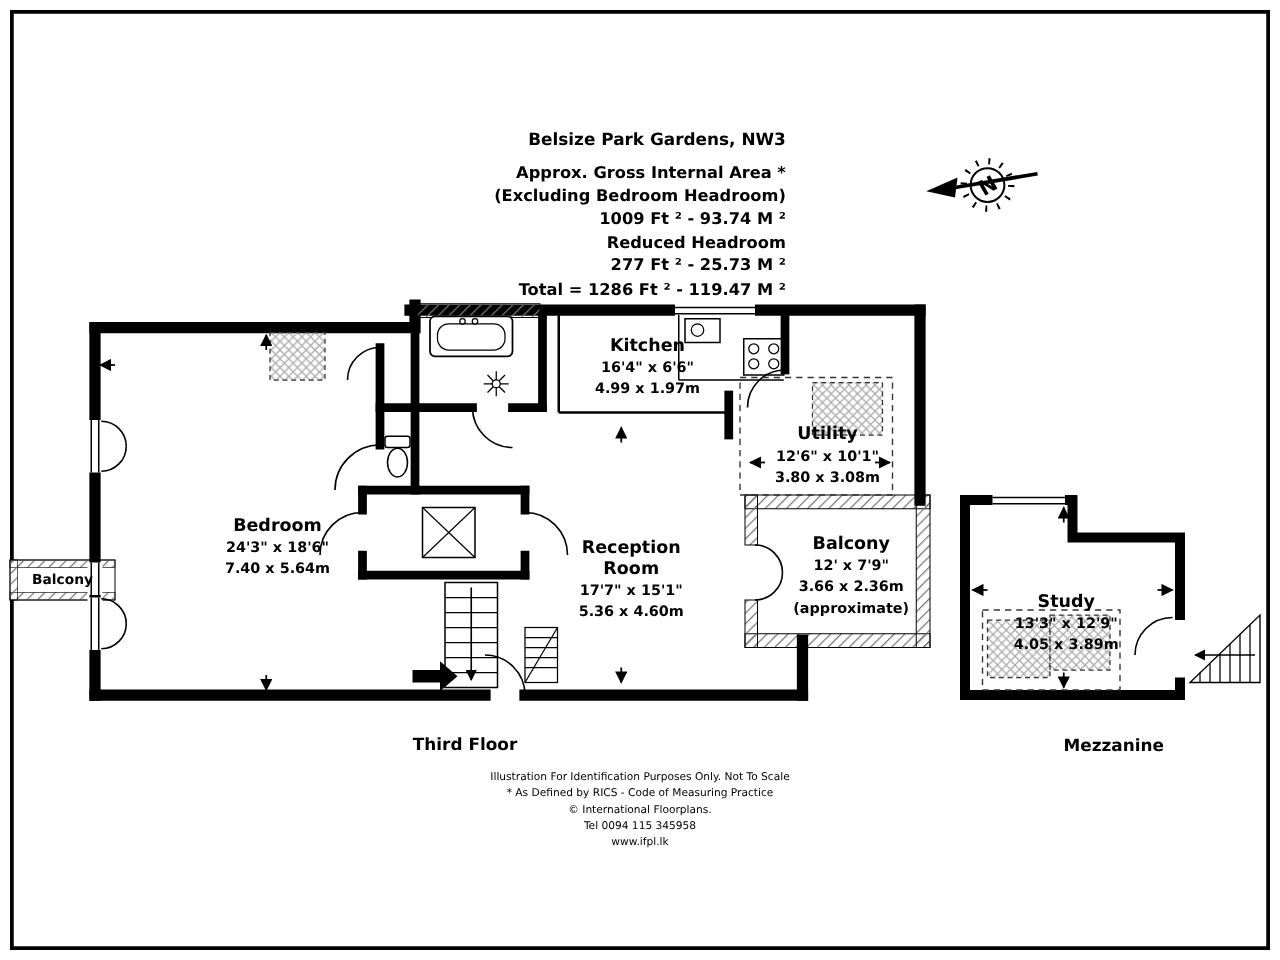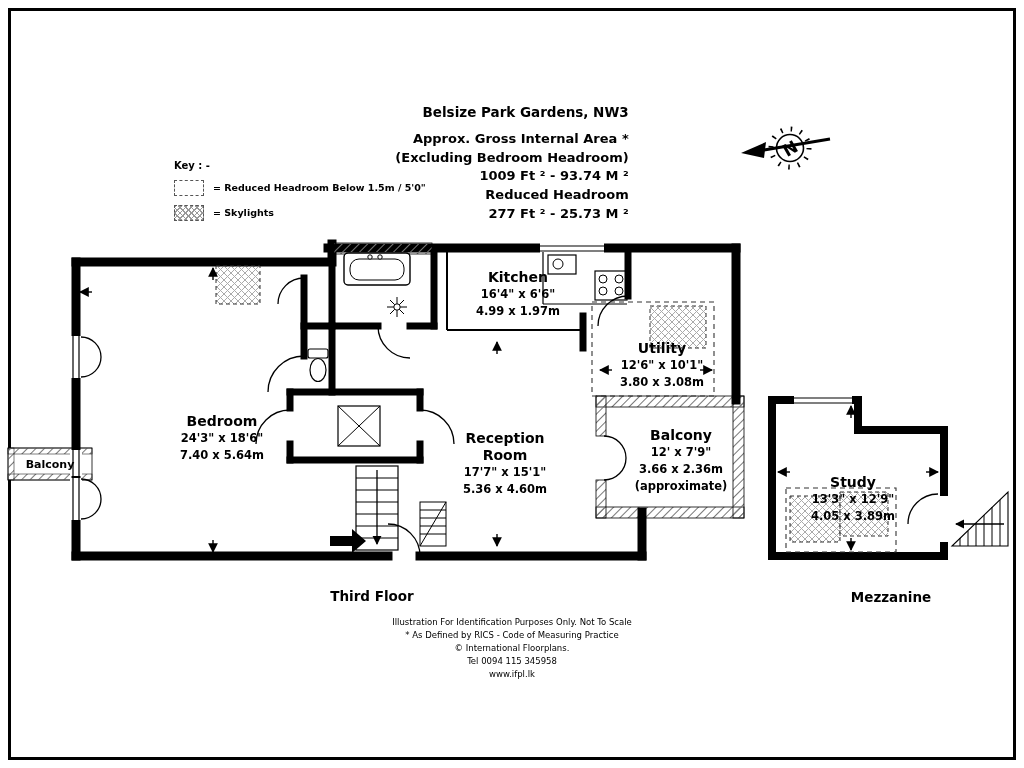--- a/index.html
+++ b/index.html
@@ -209,33 +209,23 @@
     </g>
   </svg>
 
   <div class="header">
     <div class="address">Belsize Park Gardens, NW3</div>
     <div class="area-line">Approx. Gross Internal Area *</div>
     <div class="area-line">(Excluding Bedroom Headroom)</div>
     <div class="area-line">1009 Ft ²  -  93.74 M ²</div>
     <div class="area-line">Reduced Headroom</div>
     <div class="area-line">277 Ft ²  -  25.73 M ²</div>
-  </div>
-
-  <div class="key">
-    <div class="key-heading">Key : -</div>
-    <div class="key-row">
-      <span class="key-box"></span>
-      <span class="key-label">= Reduced Headroom Below 1.5m / 5'0"</span>
-    </div>
-    <div class="key-row">
-      <span class="key-box skylight"></span>
-      <span class="key-label">= Skylights</span>
-    </div>
-  </div>
+    <div class="area-line">Total = 1286 Ft ²  -  119.47 M ²</div>
+  </div>
+
 
   <div class="room-label" style="left:222px;top:438px;width:170px">
     <div class="room-name">Bedroom</div>
     <div class="room-dim">24'3" x 18'6"</div>
     <div class="room-dim">7.40 x 5.64m</div>
   </div>
 
   <div class="room-label" style="left:518px;top:294px;width:150px">
     <div class="room-name">Kitchen</div>
     <div class="room-dim">16'4" x 6'6"</div>

